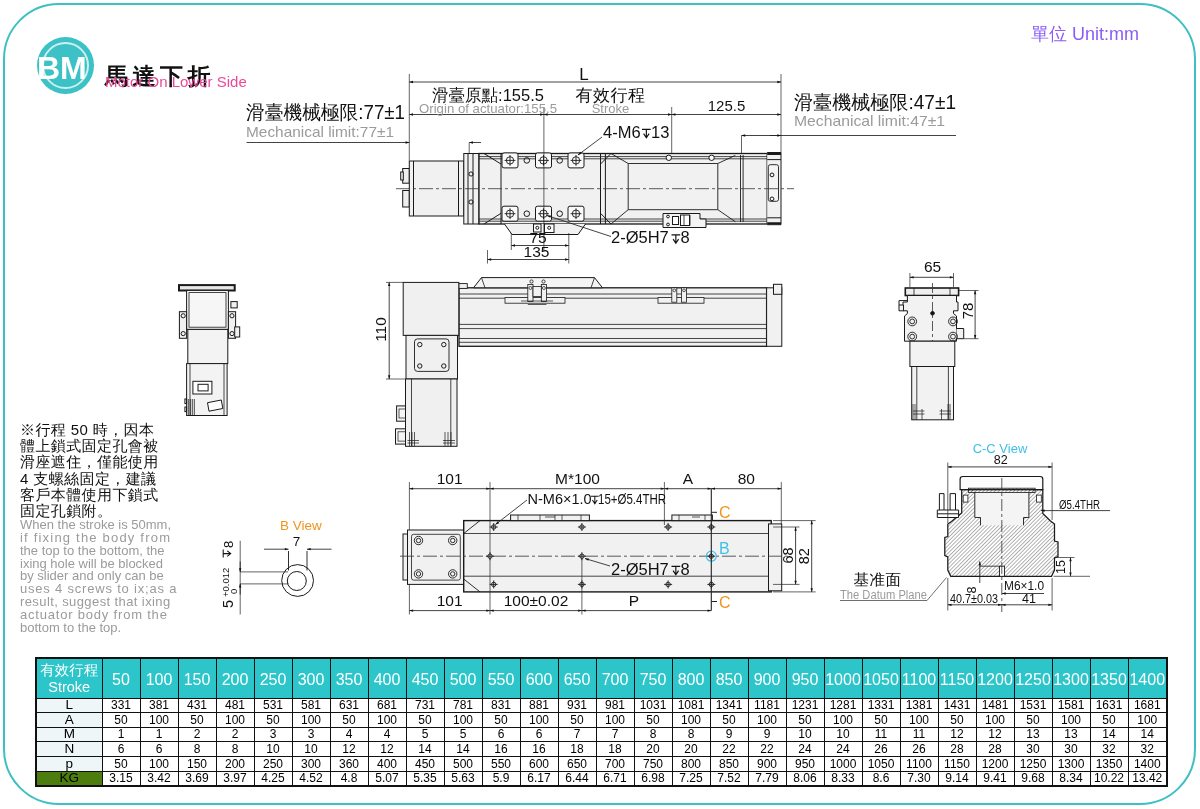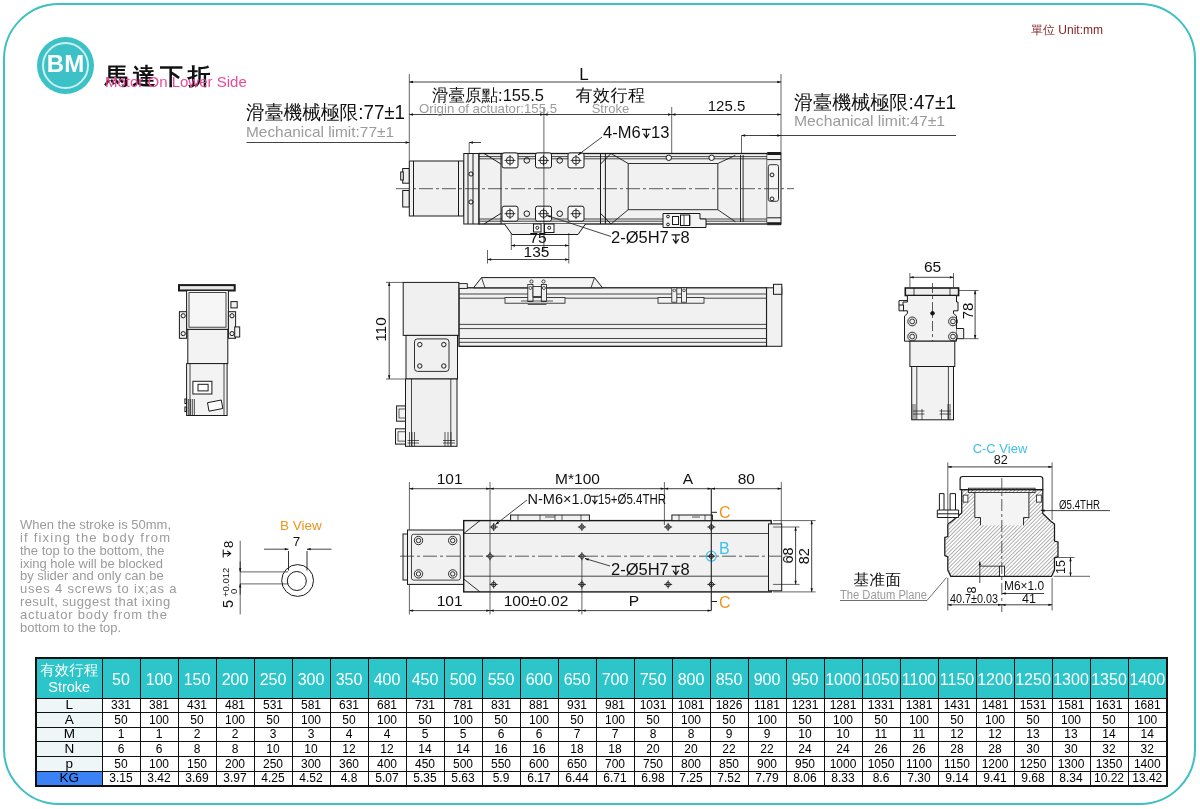--- a/index.html
+++ b/index.html
@@ -10,28 +10,29 @@
 table.spec td{border:1px solid #111;text-align:center;padding:0;font-family:"Liberation Sans",sans-serif;overflow:hidden;white-space:nowrap;}
 </style>
 </head>
 <body>
 <div id="page">
 
 <div class="abs" style="left:3px;top:3px;width:1193px;height:802px;border:2px solid #3ebfc3;border-radius:56px;"></div>
 
 <div class="abs" style="left:37px;top:37px;width:57px;height:57px;border-radius:50%;background:#3cc2c6;"></div>
 <div class="abs" style="left:42px;top:42px;width:47px;height:47px;border-radius:50%;border:2px solid #cdeff0;"></div>
-<div class="abs" style="left:37px;top:50px;width:57px;text-align:center;color:#fff;font-size:24px;font-weight:bold;letter-spacing:0px;">BM</div>
+<div class="abs" style="left:37px;top:50px;width:57px;color:#fff;font-size:32px;font-weight:bold;letter-spacing:0px;">BM</div>
 
 <div class="abs" style="left:105px;top:61px;font-size:23px;font-weight:bold;color:#111;letter-spacing:4.5px;">馬達下折</div>
 
 <div class="abs" style="left:105px;top:73px;font-size:15px;color:#ec4899;">Motor On Lower Side</div>
 
-<div class="abs" style="left:1031px;top:22px;font-size:12px;color:#7f1d1d;">單位 Unit:mm</div>
-
+<div class="abs" style="left:1031px;top:22px;font-size:18px;color:#8b5cf6;">單位 Unit:mm</div>
+
+<div class="abs" style="left:20px;top:422px;font-size:15px;line-height:16.2px;color:#111;letter-spacing:0.4px;">※行程 50 時，因本<br>體上鎖式固定孔會被<br>滑座遮住，僅能使用<br>4 支螺絲固定，建議<br>客戶本體使用下鎖式<br>固定孔鎖附。</div>
 
 <div class="abs" style="left:20px;top:519px;font-size:13px;line-height:12.85px;color:#9b9b9b;">When the stroke is 50mm,<br><span style="letter-spacing:1.2px;">if fixing the body from</span><br>the top to the bottom, the<br>ixing hole will be blocked<br>by slider and only can be<br><span style="letter-spacing:0.8px;">uses 4 screws to ix;as a</span><br><span style="letter-spacing:0.4px;">result, suggest that ixing</span><br><span style="letter-spacing:0.8px;">actuator body from the</span><br>bottom to the top.</div>
 
 <svg class="abs" style="left:0;top:0;" width="1200" height="809" viewBox="0 0 1200 809">
 <defs>
 <pattern id="hatch" width="2.7" height="2.7" patternTransform="rotate(45)" patternUnits="userSpaceOnUse">
 <line x1="0" y1="0" x2="0" y2="2.7" stroke="#333" stroke-width="0.75"></line>
 </pattern>
 <marker id="ar" viewBox="0 0 10 10" refX="9.5" refY="5" markerWidth="11" markerHeight="4.6" orient="auto-start-reverse">
 <path d="M0,2 L10,5 L0,8 z" fill="#111" stroke="none"></path>
@@ -588,21 +589,21 @@
             <td>631</td>
             <td>681</td>
             <td>731</td>
             <td>781</td>
             <td>831</td>
             <td>881</td>
             <td>931</td>
             <td>981</td>
             <td>1031</td>
             <td>1081</td>
-            <td>1826</td>
+            <td>1341</td>
             <td>1181</td>
             <td>1231</td>
             <td>1281</td>
             <td>1331</td>
             <td>1381</td>
             <td>1431</td>
             <td>1481</td>
             <td>1531</td>
             <td>1581</td>
             <td>1631</td>
@@ -726,21 +727,21 @@
             <td>1050</td>
             <td>1100</td>
             <td>1150</td>
             <td>1200</td>
             <td>1250</td>
             <td>1300</td>
             <td>1350</td>
             <td>1400</td>
           </tr>
 <tr style="height:14.66px;font-size:12px;line-height:12.5px;">
-            <td style="background:#3b82f6;font-size:13.5px;">KG</td>
+            <td style="background:#4d7c0f;font-size:13.5px;">KG</td>
             <td>3.15</td>
             <td>3.42</td>
             <td>3.69</td>
             <td>3.97</td>
             <td>4.25</td>
             <td>4.52</td>
             <td>4.8</td>
             <td>5.07</td>
             <td>5.35</td>
             <td>5.63</td>

